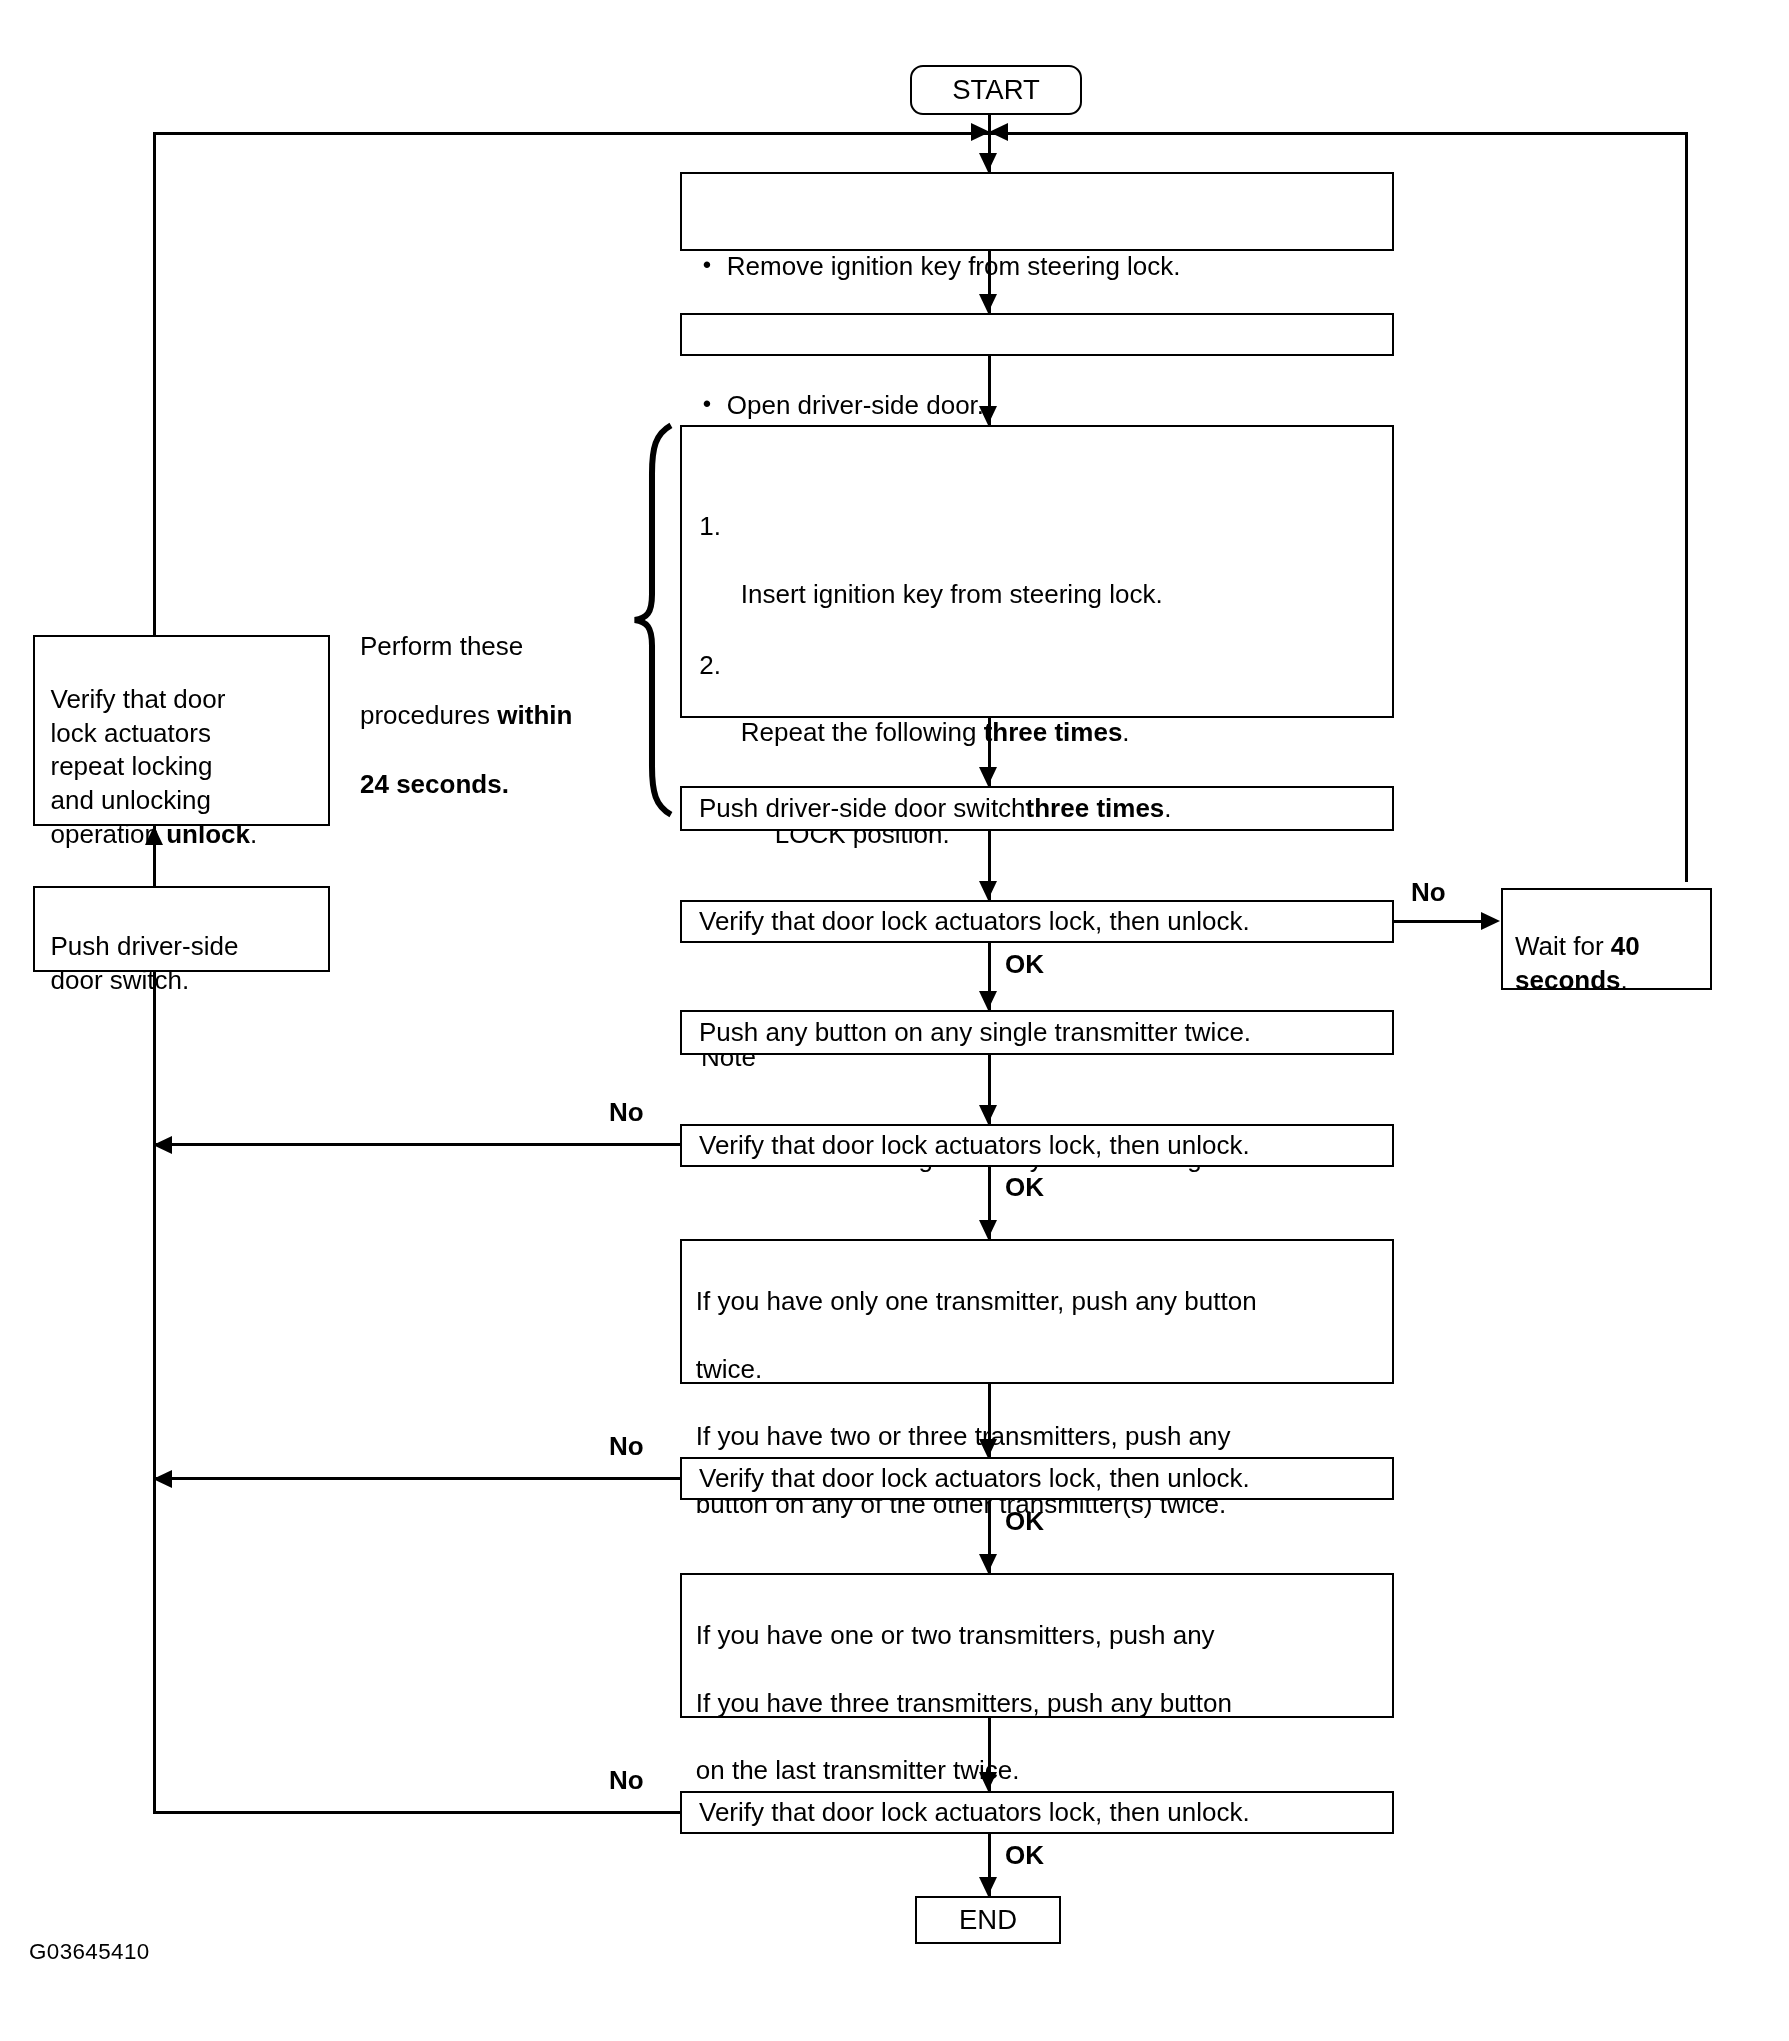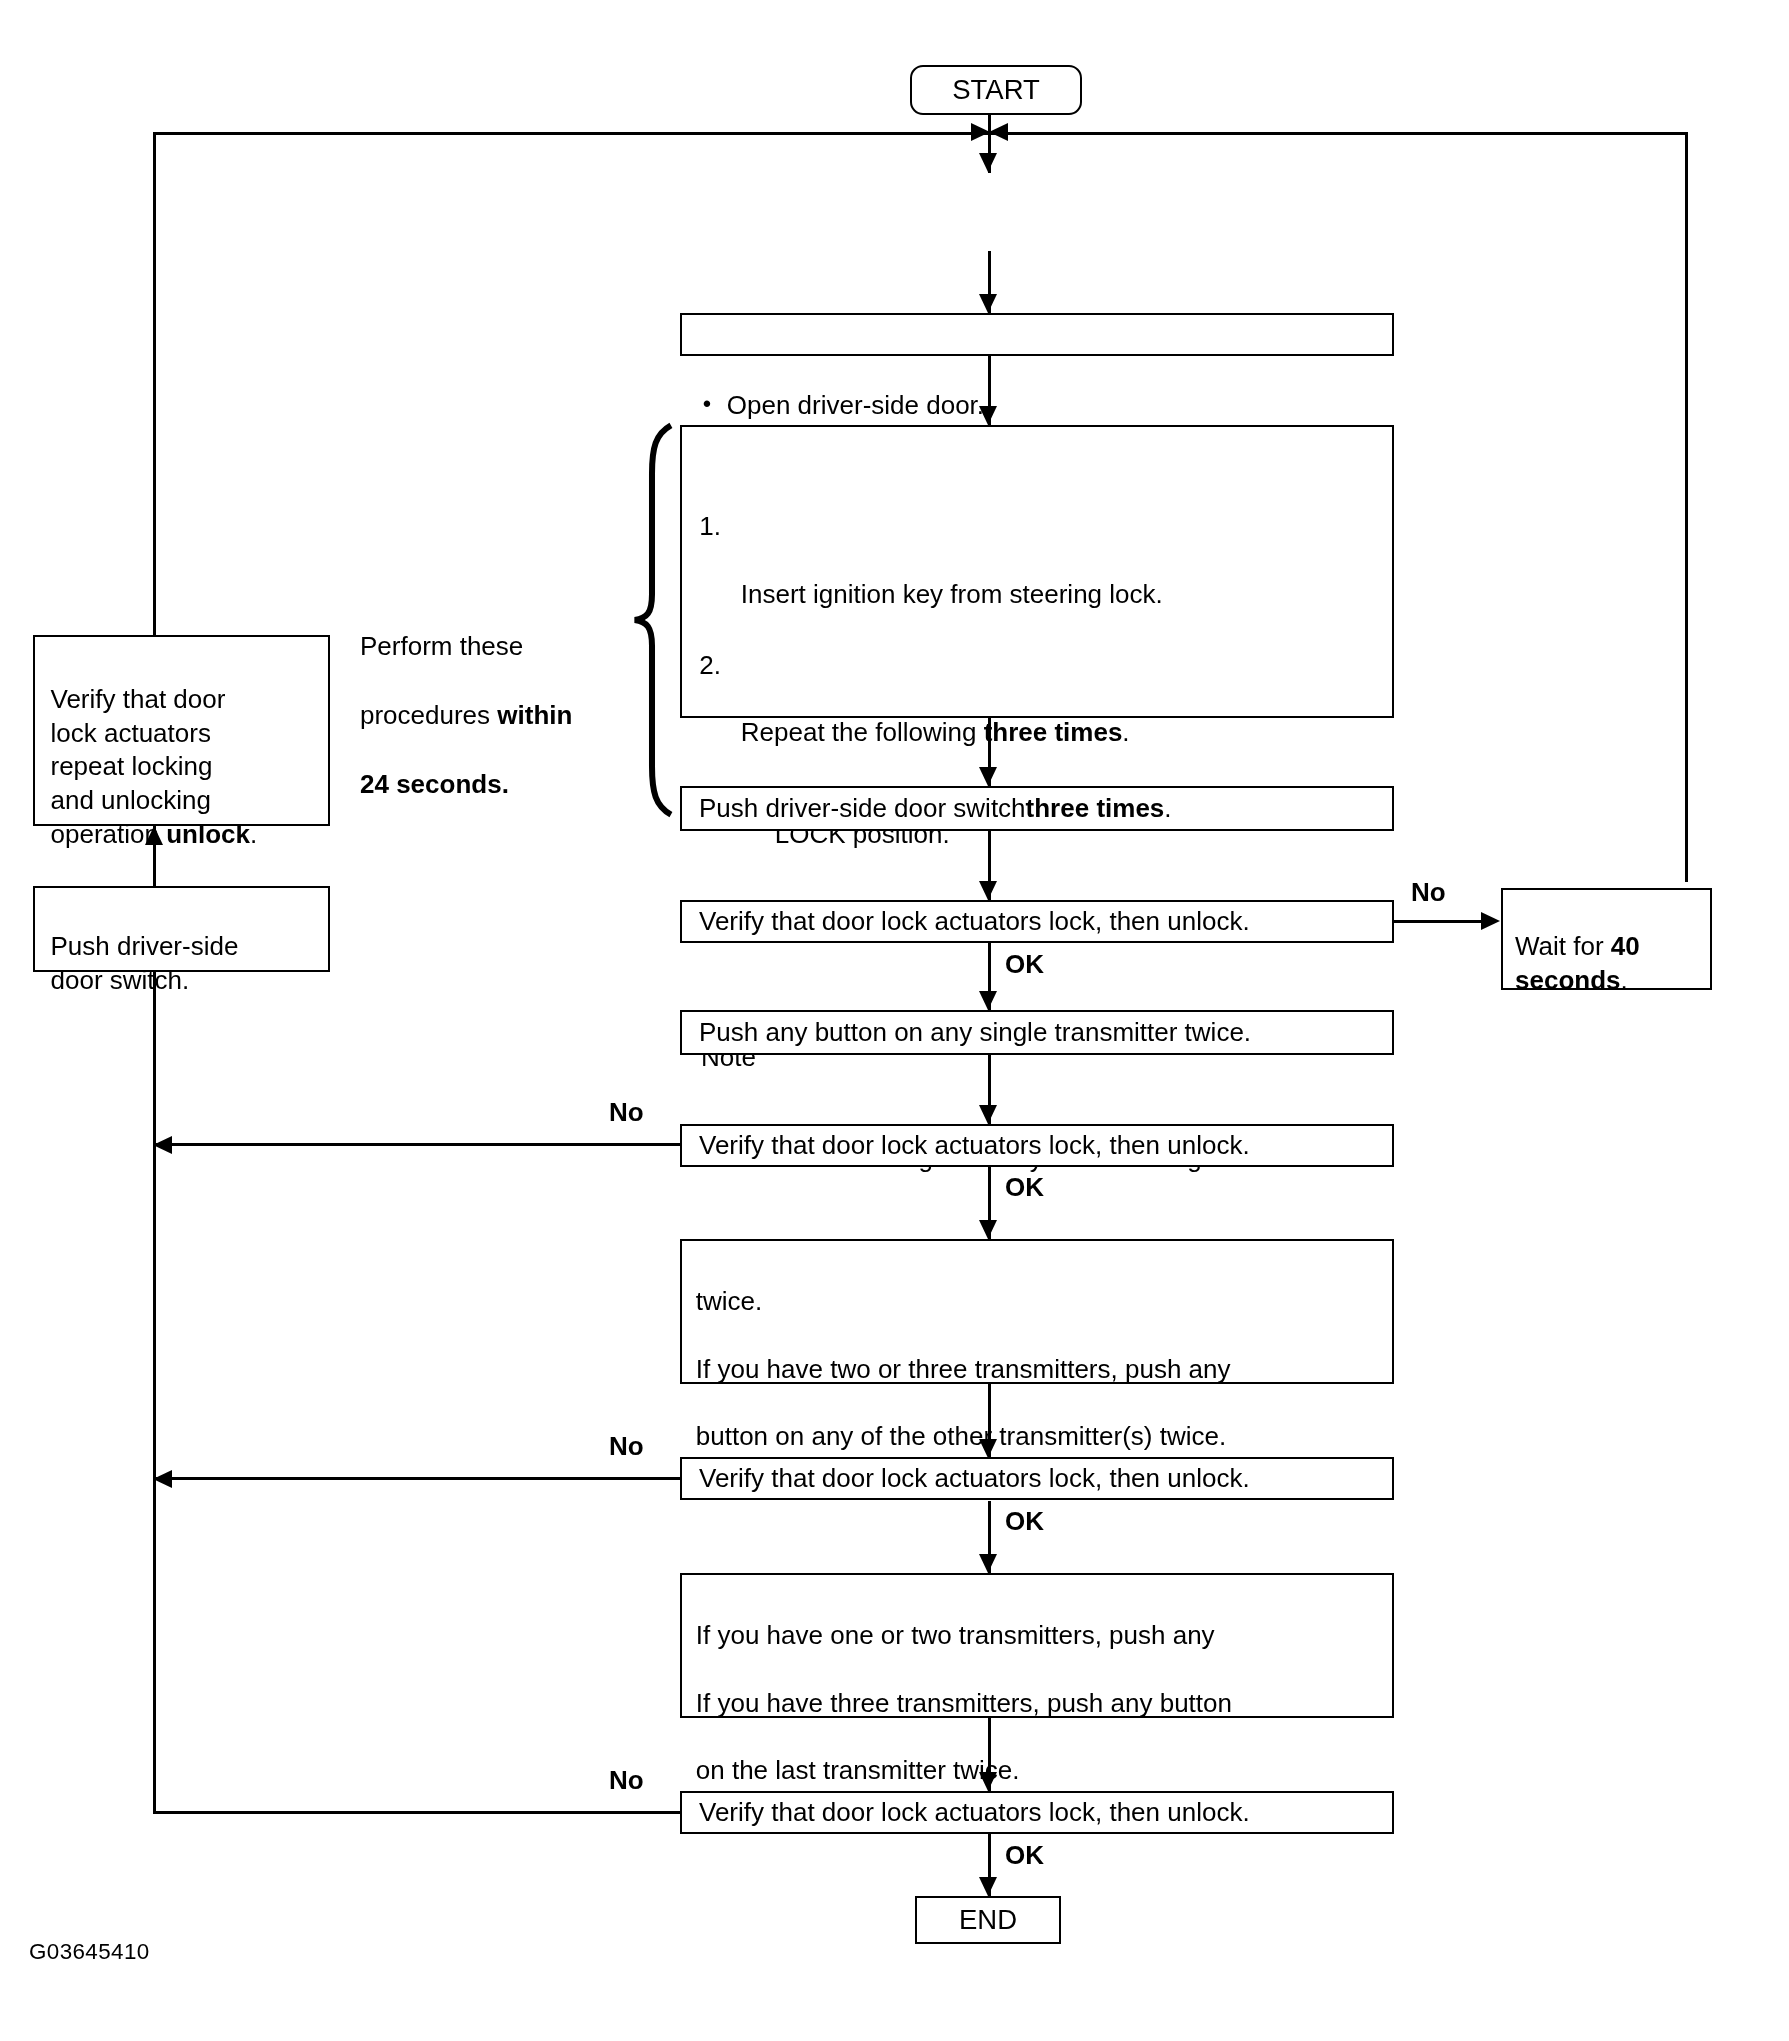--- a/index.html
+++ b/index.html
@@ -157,20 +157,26 @@
   <div class="arrow-right" style="left:971px;top:123px;"></div>
   <div class="vline" style="left:153px;top:132px;height:508px;"></div>
 
   <div class="hline" style="left:989px;top:132px;width:699px;"></div>
   <div class="arrow-left" style="left:989px;top:123px;"></div>
   <div class="vline" style="left:1685px;top:132px;height:750px;"></div>
 
   <div class="vline" style="left:988px;top:132px;height:41px;"></div>
   <div class="arrow-down" style="left:979px;top:153px;"></div>
 
+  <div class="box" style="left:680px;top:172px;width:714px;height:79px;padding:6.9px 13.8px;">
+    <ul class="blist">
+      <li>Remove ignition key from steering lock.</li>
+      <li>Close all doors.</li>
+    </ul>
+  </div>
 
   <div class="vline" style="left:988px;top:251px;height:62px;"></div>
   <div class="arrow-down" style="left:979px;top:294px;"></div>
 
   <div class="box" style="left:680px;top:313px;width:714px;height:43px;padding:4.3px 13.8px;">
     <ul class="blist">
       <li>Open driver-side door.</li>
     </ul>
   </div>
 
@@ -247,20 +253,21 @@
 
   <div class="hline" style="left:153px;top:1143px;width:527px;"></div>
   <div class="arrow-left" style="left:153px;top:1136px;"></div>
   <div class="edge-label" style="left:609px;top:1097px;">No</div>
 
   <div class="vline" style="left:988px;top:1167px;height:72px;"></div>
   <div class="arrow-down" style="left:979px;top:1220px;"></div>
   <div class="edge-label" style="left:1005px;top:1172px;">OK</div>
 
   <div class="box" style="left:680px;top:1239px;width:714px;height:145px;padding:10.3px 13.8px;">
+    <div>If you have only one transmitter, push any button</div>
     <div>twice.</div>
     <div>If you have two or three transmitters, push any</div>
     <div>button on any of the other transmitter(s) twice.</div>
   </div>
 
   <div class="vline" style="left:988px;top:1383px;height:74px;"></div>
   <div class="arrow-down" style="left:979px;top:1439px;"></div>
 
   <div class="box mid" style="left:680px;top:1457px;width:714px;height:43px;">
     <span>Verify that door lock actuators lock, then unlock.</span>

